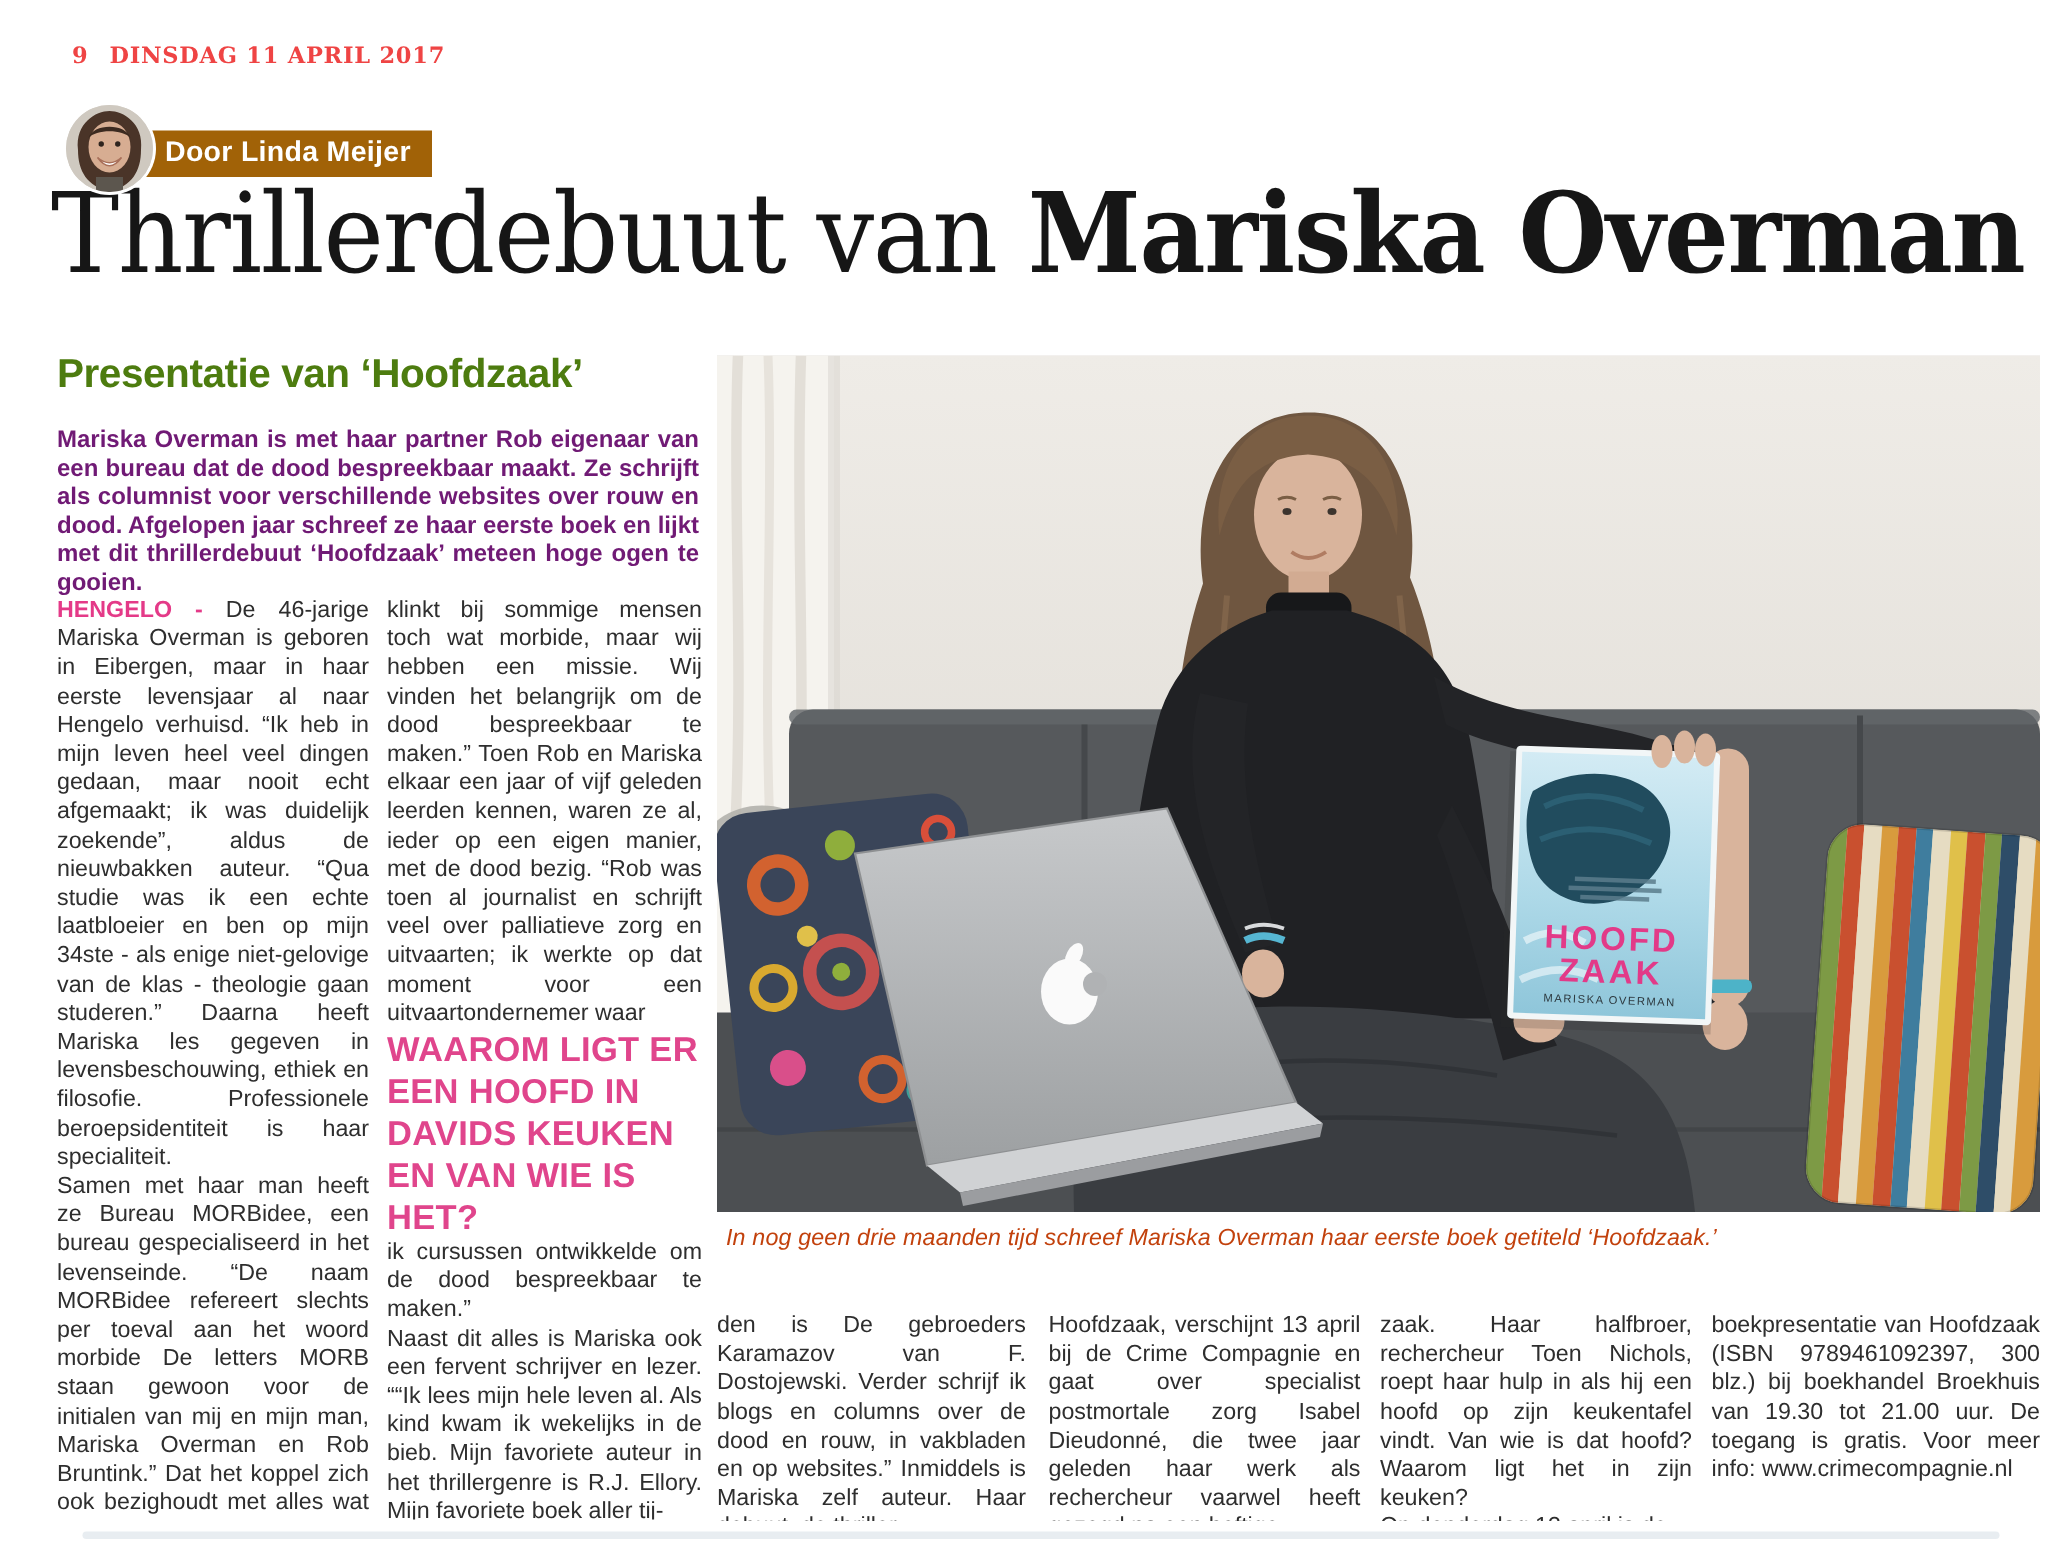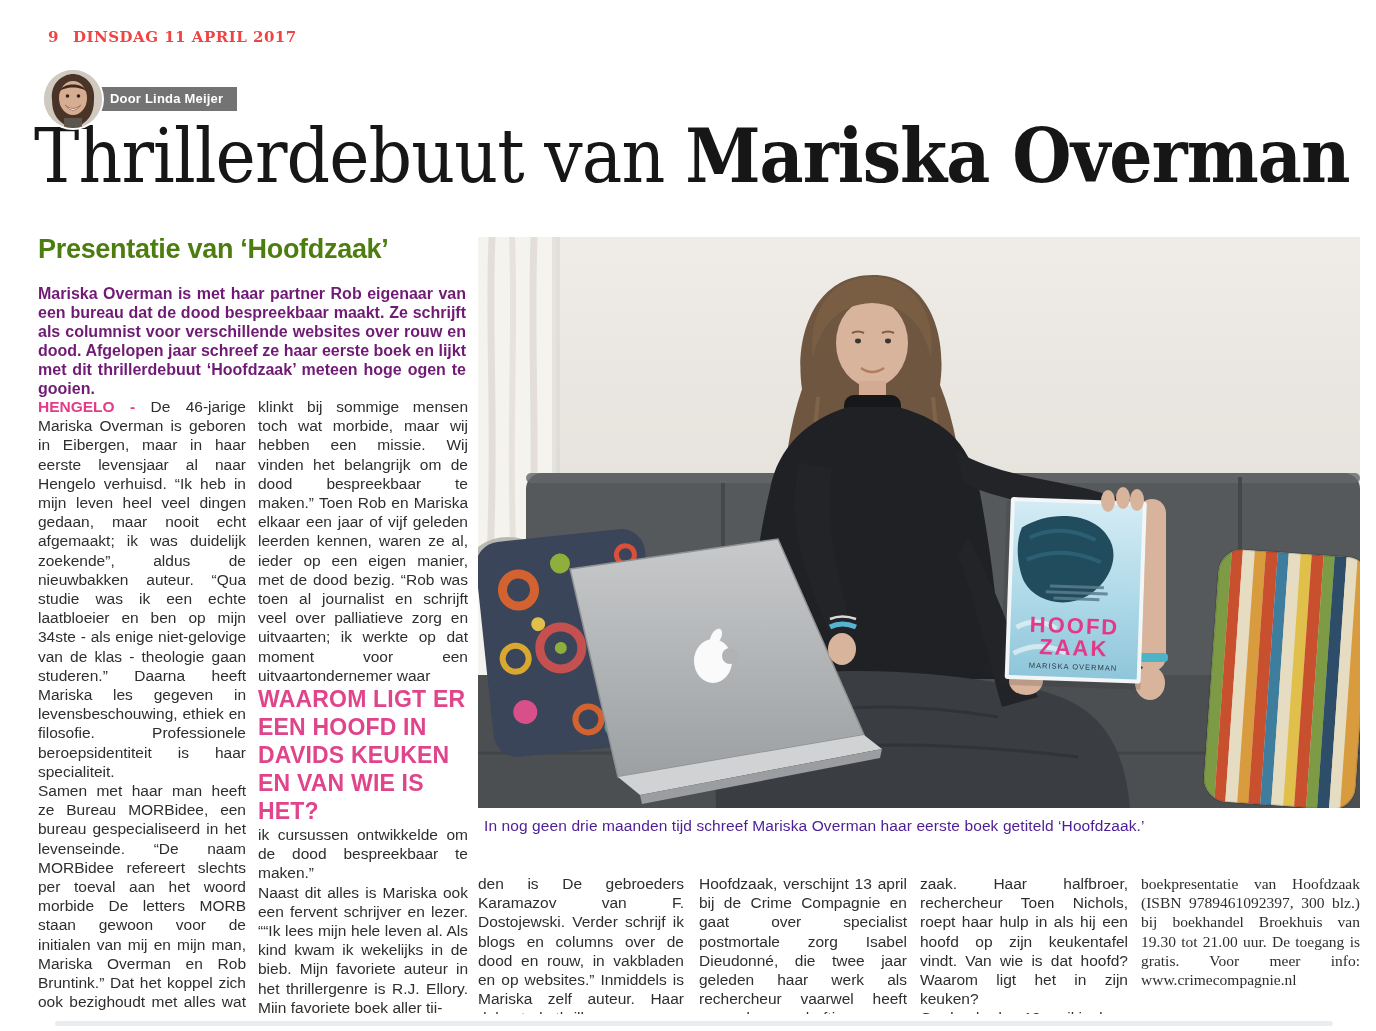--- a/index.html
+++ b/index.html
@@ -13,22 +13,22 @@
     left:48px;top:28px;font-family:"DejaVu Serif",serif;font-weight:bold;
     font-size:15px;color:#ef4444;letter-spacing:.5px;
   }
   .meta .pn{margin-right:14px;}
   
   .avatar{
     left:44px;top:70px;width:58px;height:58px;border-radius:50%;
     overflow:hidden;z-index:3;box-shadow:0 0 0 2px #fff;background:#d8d2ca;
   }
   .badge{
-    left:86px;top:87px;z-index:2;background:#737373;color:#fff;
-    font-weight:bold;font-size:13px;padding:4px 14px 5px 24px;letter-spacing:.2px;
+    left:86px;top:87px;z-index:2;background:#a16207;color:#fff;
+    font-weight:bold;font-size:19px;padding:4px 14px 5px 24px;letter-spacing:.2px;
   }
   
   h1.headline{
     left:34px;top:118px;margin:0;font-family:"DejaVu Serif",serif;
     font-size:74px;font-weight:400;color:#161616;white-space:nowrap;
     letter-spacing:-1px;line-height:1.05;
     transform:scaleX(.92);transform-origin:left center;
   }
   h1.headline .hl-bold{font-weight:700;}
   
@@ -51,30 +51,30 @@
   .dateline{color:#e43a88;font-weight:bold;}
   .pullquote{
     margin:28px 0 24px 0;color:#e0458c;font-size:23px;line-height:28px;
     font-weight:600;text-align:left;letter-spacing:.2px;
   }
   
   .photo{
     left:478px;top:237px;width:882px;height:571px;overflow:hidden;background:#e7e4df;
   }
   .caption{
-    left:484px;top:817px;width:872px;font-size:15.5px;
-    color:#4c1d95;letter-spacing:.1px;
+    left:484px;top:817px;width:872px;font-size:15.5px;font-style:italic;
+    color:#c2410c;letter-spacing:.1px;
   }
   
   .botcol{
     top:874px;width:206px;height:140px;overflow:hidden;
     font-size:15.5px;line-height:19.2px;text-align:justify;color:#2e2e2e;
   }
   .botcol p{margin:0;}
-  .bc1{left:478px;} .bc2{left:699px;width:208px;} .bc3{left:920px;width:208px;} .bc4{left:1141px;width:219px;font-family:Liberation Serif, serif;}
+  .bc1{left:478px;} .bc2{left:699px;width:208px;} .bc3{left:920px;width:208px;} .bc4{left:1141px;width:219px;}
   
   .footer-rule{
     left:55px;top:1021px;width:1278px;height:5px;background:#e4eaef;
     border-radius:3px;opacity:.85;
   }
 </style>
 </head>
 <body>
 
 <div class="abs meta">

